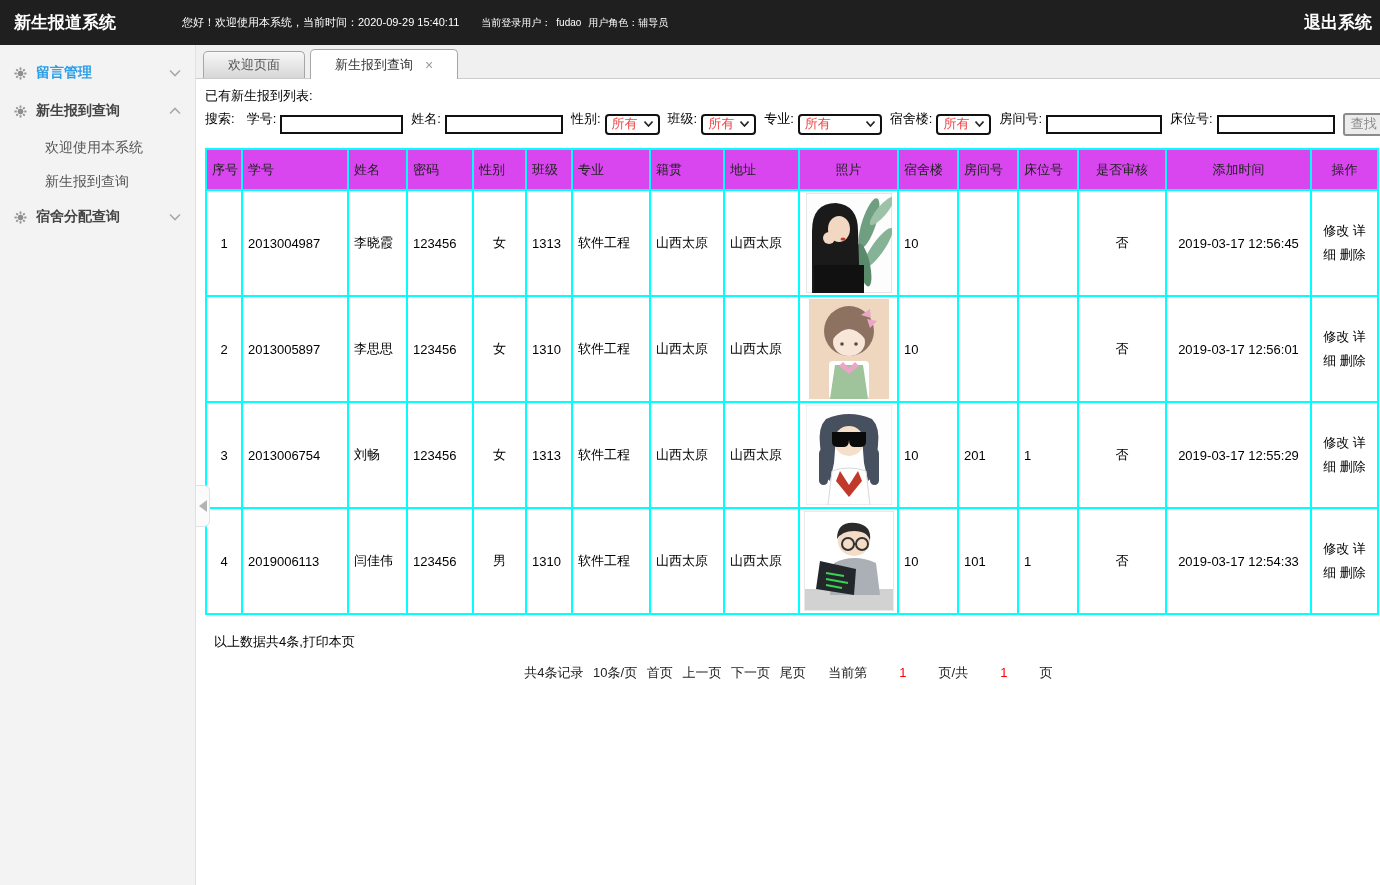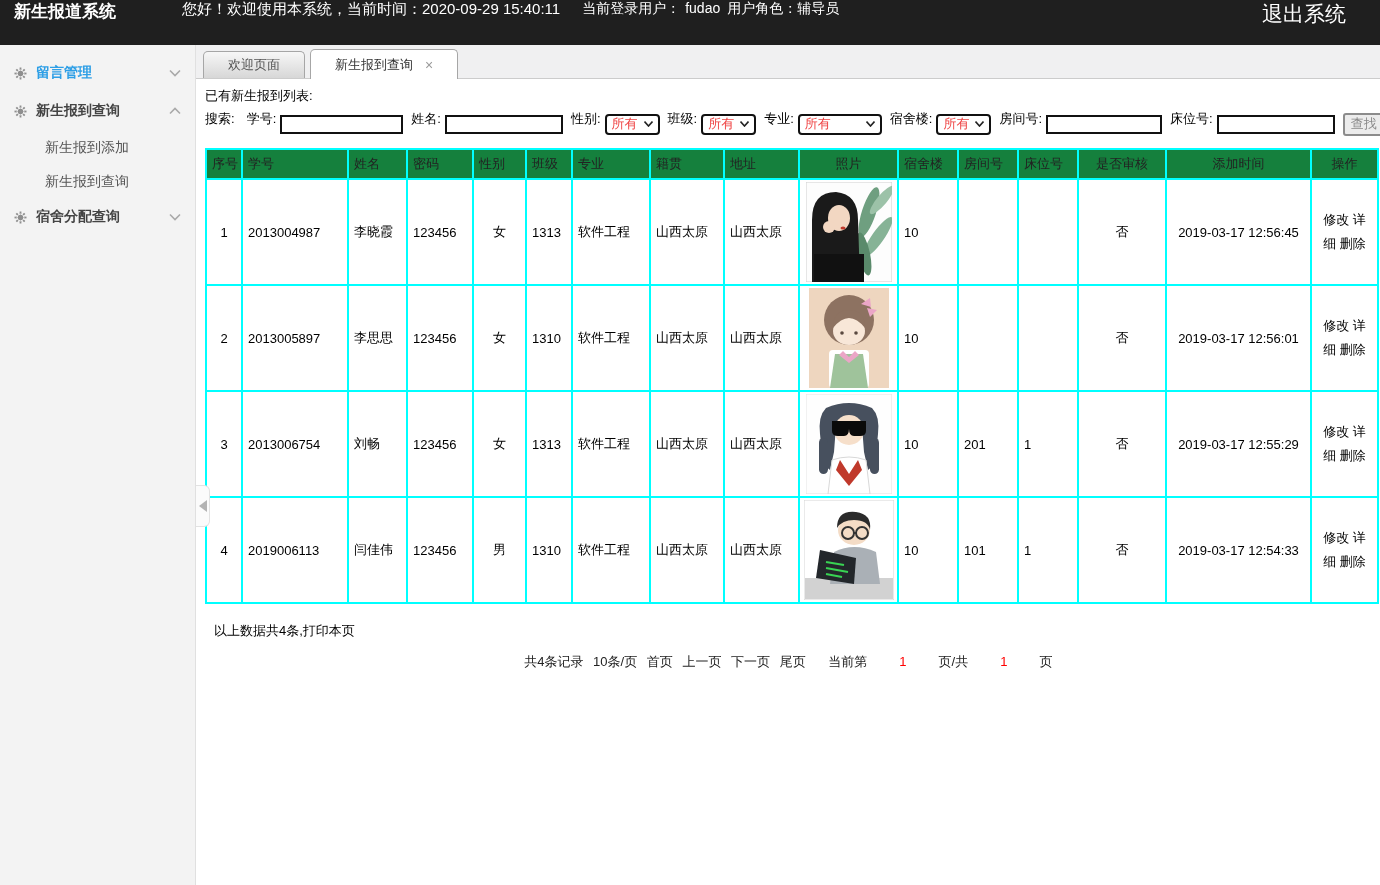--- a/index.html
+++ b/index.html
@@ -2,26 +2,26 @@
 <html><head>
 <meta charset="utf-8">
 <style>
   * { box-sizing: border-box; }
   html,body { margin:0; padding:0; }
   body {
     width:1380px; height:885px; overflow:hidden; background:#fff;
     font-family:"Liberation Sans","DejaVu Sans",sans-serif; color:#000;
   }
   
-  .topbar { height:45px; background:#1f1f1f; color:#fff; display:flex; align-items:flex-start; }
+  .topbar { height:45px; background:#1f1f1f; color:#fff; display:flex; align-items:center; }
   .brand { font-size:17px; font-weight:bold; padding-left:14px; width:170px; flex:none; }
-  .welcome { font-size:15px; margin-left:12px; white-space:nowrap; }
-  .userinfo { font-size:14px; margin-left:22px; white-space:nowrap; }
+  .welcome { font-size:11px; margin-left:12px; white-space:nowrap; }
+  .userinfo { font-size:10px; margin-left:22px; white-space:nowrap; }
   .userinfo .uname { margin:0 7px 0 5px; }
-  .logout { margin-left:auto; padding-right:34px; font-size:21px; font-weight:normal; cursor:pointer; white-space:nowrap; }
+  .logout { margin-left:auto; padding-right:8px; font-size:17px; font-weight:bold; cursor:pointer; white-space:nowrap; }
   
   .layout { display:flex; height:840px; }
   .sidebar { width:196px; flex:none; background:#f3f3f3; border-right:1px solid #e0e0e0; padding-top:9px; }
   .nav-item { display:flex; align-items:center; height:38px; padding:0 14px; font-size:14px; color:#444; cursor:pointer; }
   .nav-item .gear { flex:none; display:inline-flex; }
   .nav-item .lbl { margin-left:9px;font-weight:bold; }
   .nav-item.active .lbl { color:#2e9fe6; }
   .nav-item .chev { margin-left:auto; display:inline-flex; }
   .sub-item { height:34px; line-height:34px; padding-left:45px; font-size:14px; color:#555; cursor:pointer; }
   
@@ -40,21 +40,21 @@
   .searchbar .lab.first { margin-left:0; }
   .ti { height:19px; border:2px solid #111; background:#fff; padding:0 3px; font-size:12px; font-family:inherit; }
   .sel { height:21px; border:2px solid #111; border-radius:4px; background:#fff; display:inline-flex; align-items:center; padding:0 5px; cursor:pointer; }
   .sel .selval { font-size:13px; color:#ef4444; }
   .sel svg { margin-left:6px; }
   .btn-find { margin-left:8px; height:23px; padding:0 6px; font-size:13px; font-family:inherit; color:#8a8a8a;
               background:#ececec; border:2px solid #8c8c8c; border-radius:3px; cursor:pointer; }
   
   table.grid { border-collapse:collapse; table-layout:fixed; width:1172px; margin-top:12px; }
   .grid th, .grid td { border:2px solid #00ffff; font-size:13px; overflow:hidden; }
-  .grid th { background:#15803d; height:30px; font-weight:normal; color:#222; text-align:left; padding:0 0 0 5px; }
+  .grid th { background:#d946ef; height:41px; font-weight:normal; color:#222; text-align:left; padding:0 0 0 5px; }
   .grid th.ct { text-align:center; padding-left:0; }
   .grid td { height:106px; background:#fff; text-align:left; padding:0 0 0 5px; vertical-align:middle; }
   .grid td.c { text-align:center; padding-left:0; }
   .grid td.ops { text-align:center; padding:0 8px; line-height:24px; }
   .grid td.ops .link { cursor:pointer; }
   .grid td.photo-cell svg { display:block; margin:0 auto; }
   
   .summary { font-size:13px; margin:18px 0 0 9px; }
   .summary .print { cursor:pointer; }
   .pagination { font-size:13px; text-align:center; margin-top:13px; color:#222; }
@@ -114,21 +114,21 @@
             <circle cx="6.5" cy="6.5" r="3.4" fill="#8e8e8e" stroke="#f3f3f3"></circle>
           </svg>
       </span>
       <span class="lbl">新生报到查询</span>
       <span class="chev">
         <svg width="12" height="8" viewBox="0 0 12 8">
             <polyline points="1,6.5 6,1.5 11,6.5" fill="none" stroke="#a9a9a9" stroke-width="1.6"></polyline>
           </svg>
       </span>
     </div>
-    <div class="sub-item">新生报到添加</div>
+    <div class="sub-item">欢迎使用本系统</div>
     <div class="sub-item">新生报到查询</div>
     <div class="nav-item">
       <span class="gear">
         <svg width="13" height="13" viewBox="0 0 13 13">
             <g stroke="#8e8e8e" stroke-width="1.8">
               <line x1="6.5" y1="0.5" x2="6.5" y2="12.5"></line>
               <line x1="0.5" y1="6.5" x2="12.5" y2="6.5"></line>
               <line x1="2.3" y1="2.3" x2="10.7" y2="10.7"></line>
               <line x1="10.7" y1="2.3" x2="2.3" y2="10.7"></line>
             </g>

